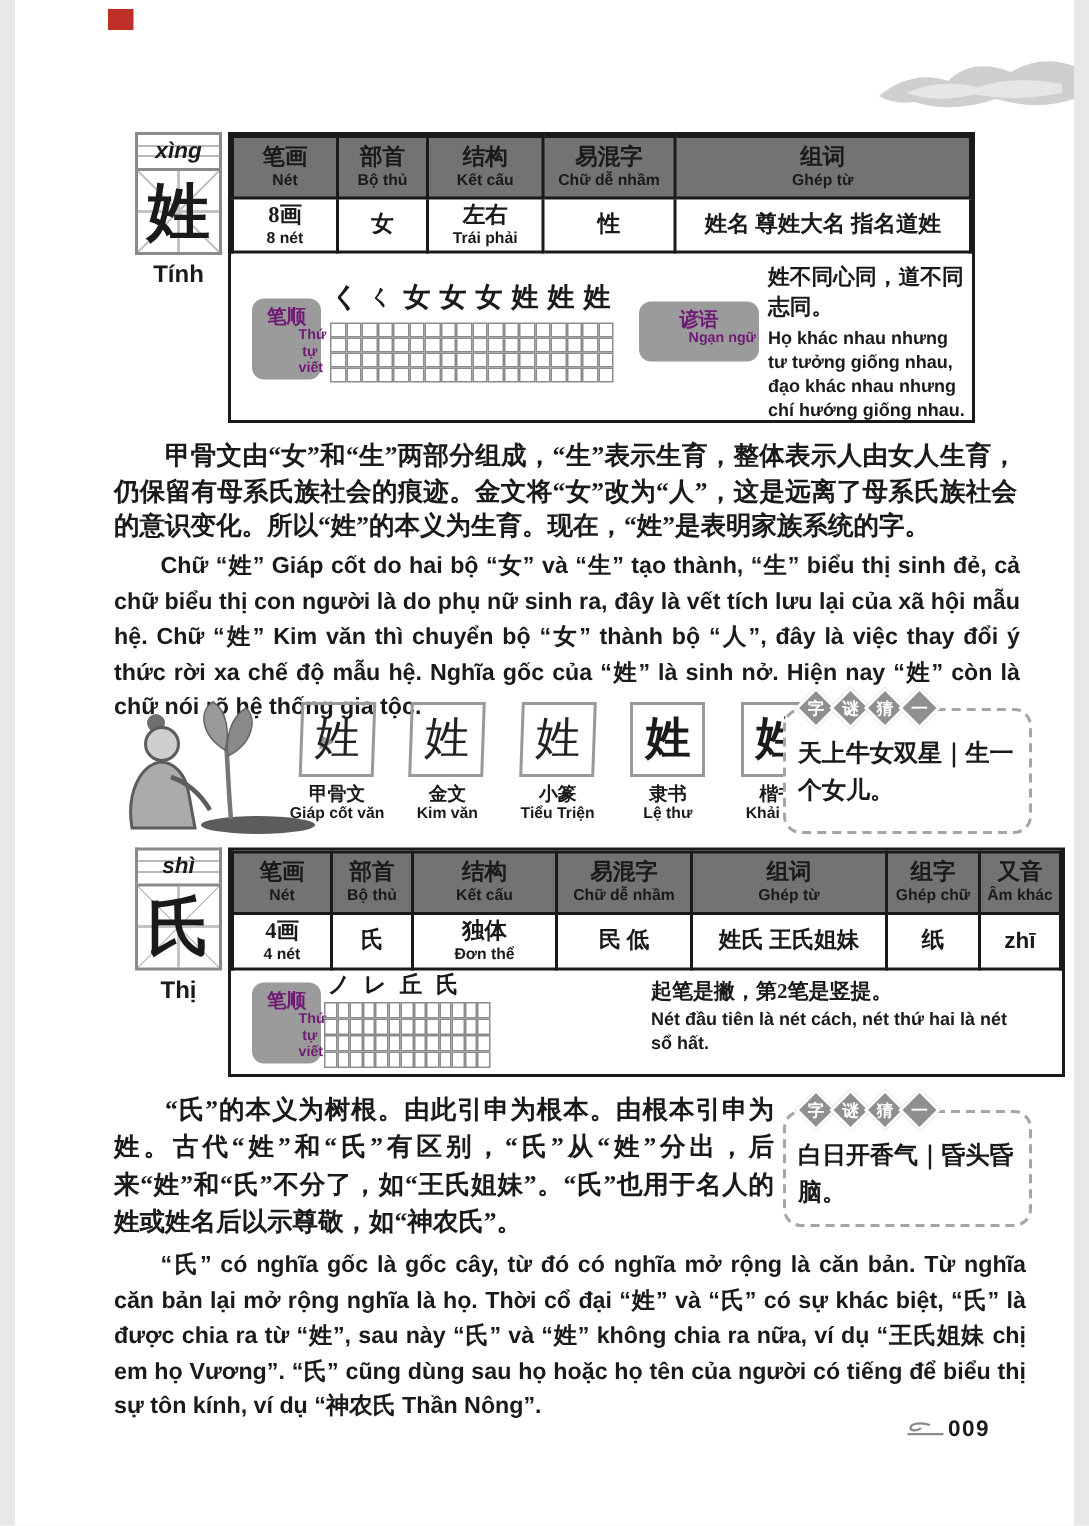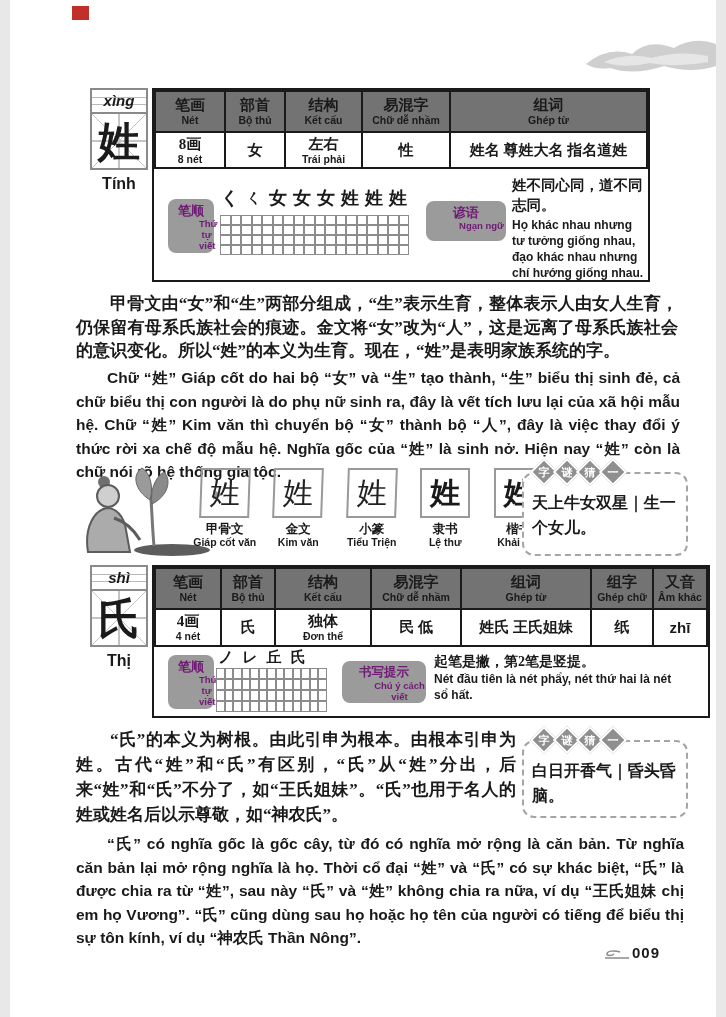--- a/index.html
+++ b/index.html
@@ -73,21 +73,21 @@
   
   .riddle { position:absolute; width:166px; border:2.5px dashed #a5a5a5; border-radius:12px;
             background:#fff; padding:16px 8px 8px 8px; }
   .badges { position:absolute; top:-12px; left:10px; display:flex; gap:3px; }
   .badge { width:20px; height:20px; background:#8f8f8f; transform:rotate(45deg);
            display:flex; align-items:center; justify-content:center; border:2px solid #fff; }
   .badge span { transform:rotate(-45deg); color:#fff; font-weight:bold; font-size:11px;
                 font-family:"Liberation Serif", serif; }
   .riddle-txt { font-family:"Liberation Serif", serif; font-weight:bold; font-size:16px; line-height:25px; }
 
-  .pagenum { position:absolute; display:flex; align-items:flex-end; gap:2px; }
+  .pagenum { position:absolute; display:flex; align-items:center; gap:2px; }
   .pagenum b { font-size:15px; letter-spacing:1px; }
 </style>
 </head>
 <body>
 
 <div class="page">
 
   <div class="red-tab"></div>
 
   <svg class="abs" style="right:0; top:32px;" width="130" height="46" viewBox="0 0 130 46">
@@ -434,27 +434,23 @@
           <i></i>
           <i></i>
           <i></i>
           <i></i>
           <i></i>
           <i></i>
           <i></i>
           <i></i>
           <i></i>
         </div>
-      <div class="glabel" style="left:188px; top:14px; width:84px; height:42px;">
-        <div class="l-zh" style="font-size:12.5px;">书写提示</div>
-        <div class="l-vi">Chú ý cách viết</div>
-      </div>
       <div class="proverb-txt" style="left:280px; top:5px; width:252px;">
         <div class="tip-zh">起笔是撇，第2笔是竖提。</div>
-        <div class="tip-vi">Nét đầu tiên là nét phẩy, nét thứ hai là nét sổ hất.</div>
+        <div class="tip-vi">Nét đầu tiên là nét cách, nét thứ hai là nét sổ hất.</div>
       </div>
     </div>
   </div>
 
   <p class="para para-zh" style="left:66px; top:727px; width:440px; line-height:25px;">“氏”的本义为树根。由此引申为根本。由根本引申为姓。古代“姓”和“氏”有区别，“氏”从“姓”分出，后来“姓”和“氏”不分了，如“王氏姐妹”。“氏”也用于名人的姓或姓名后以示尊敬，如“神农氏”。</p>
 
   <div class="riddle" style="left:512px; top:740px; min-height:78px;">
     <div class="badges">
       <div class="badge">
           <span>字</span>

